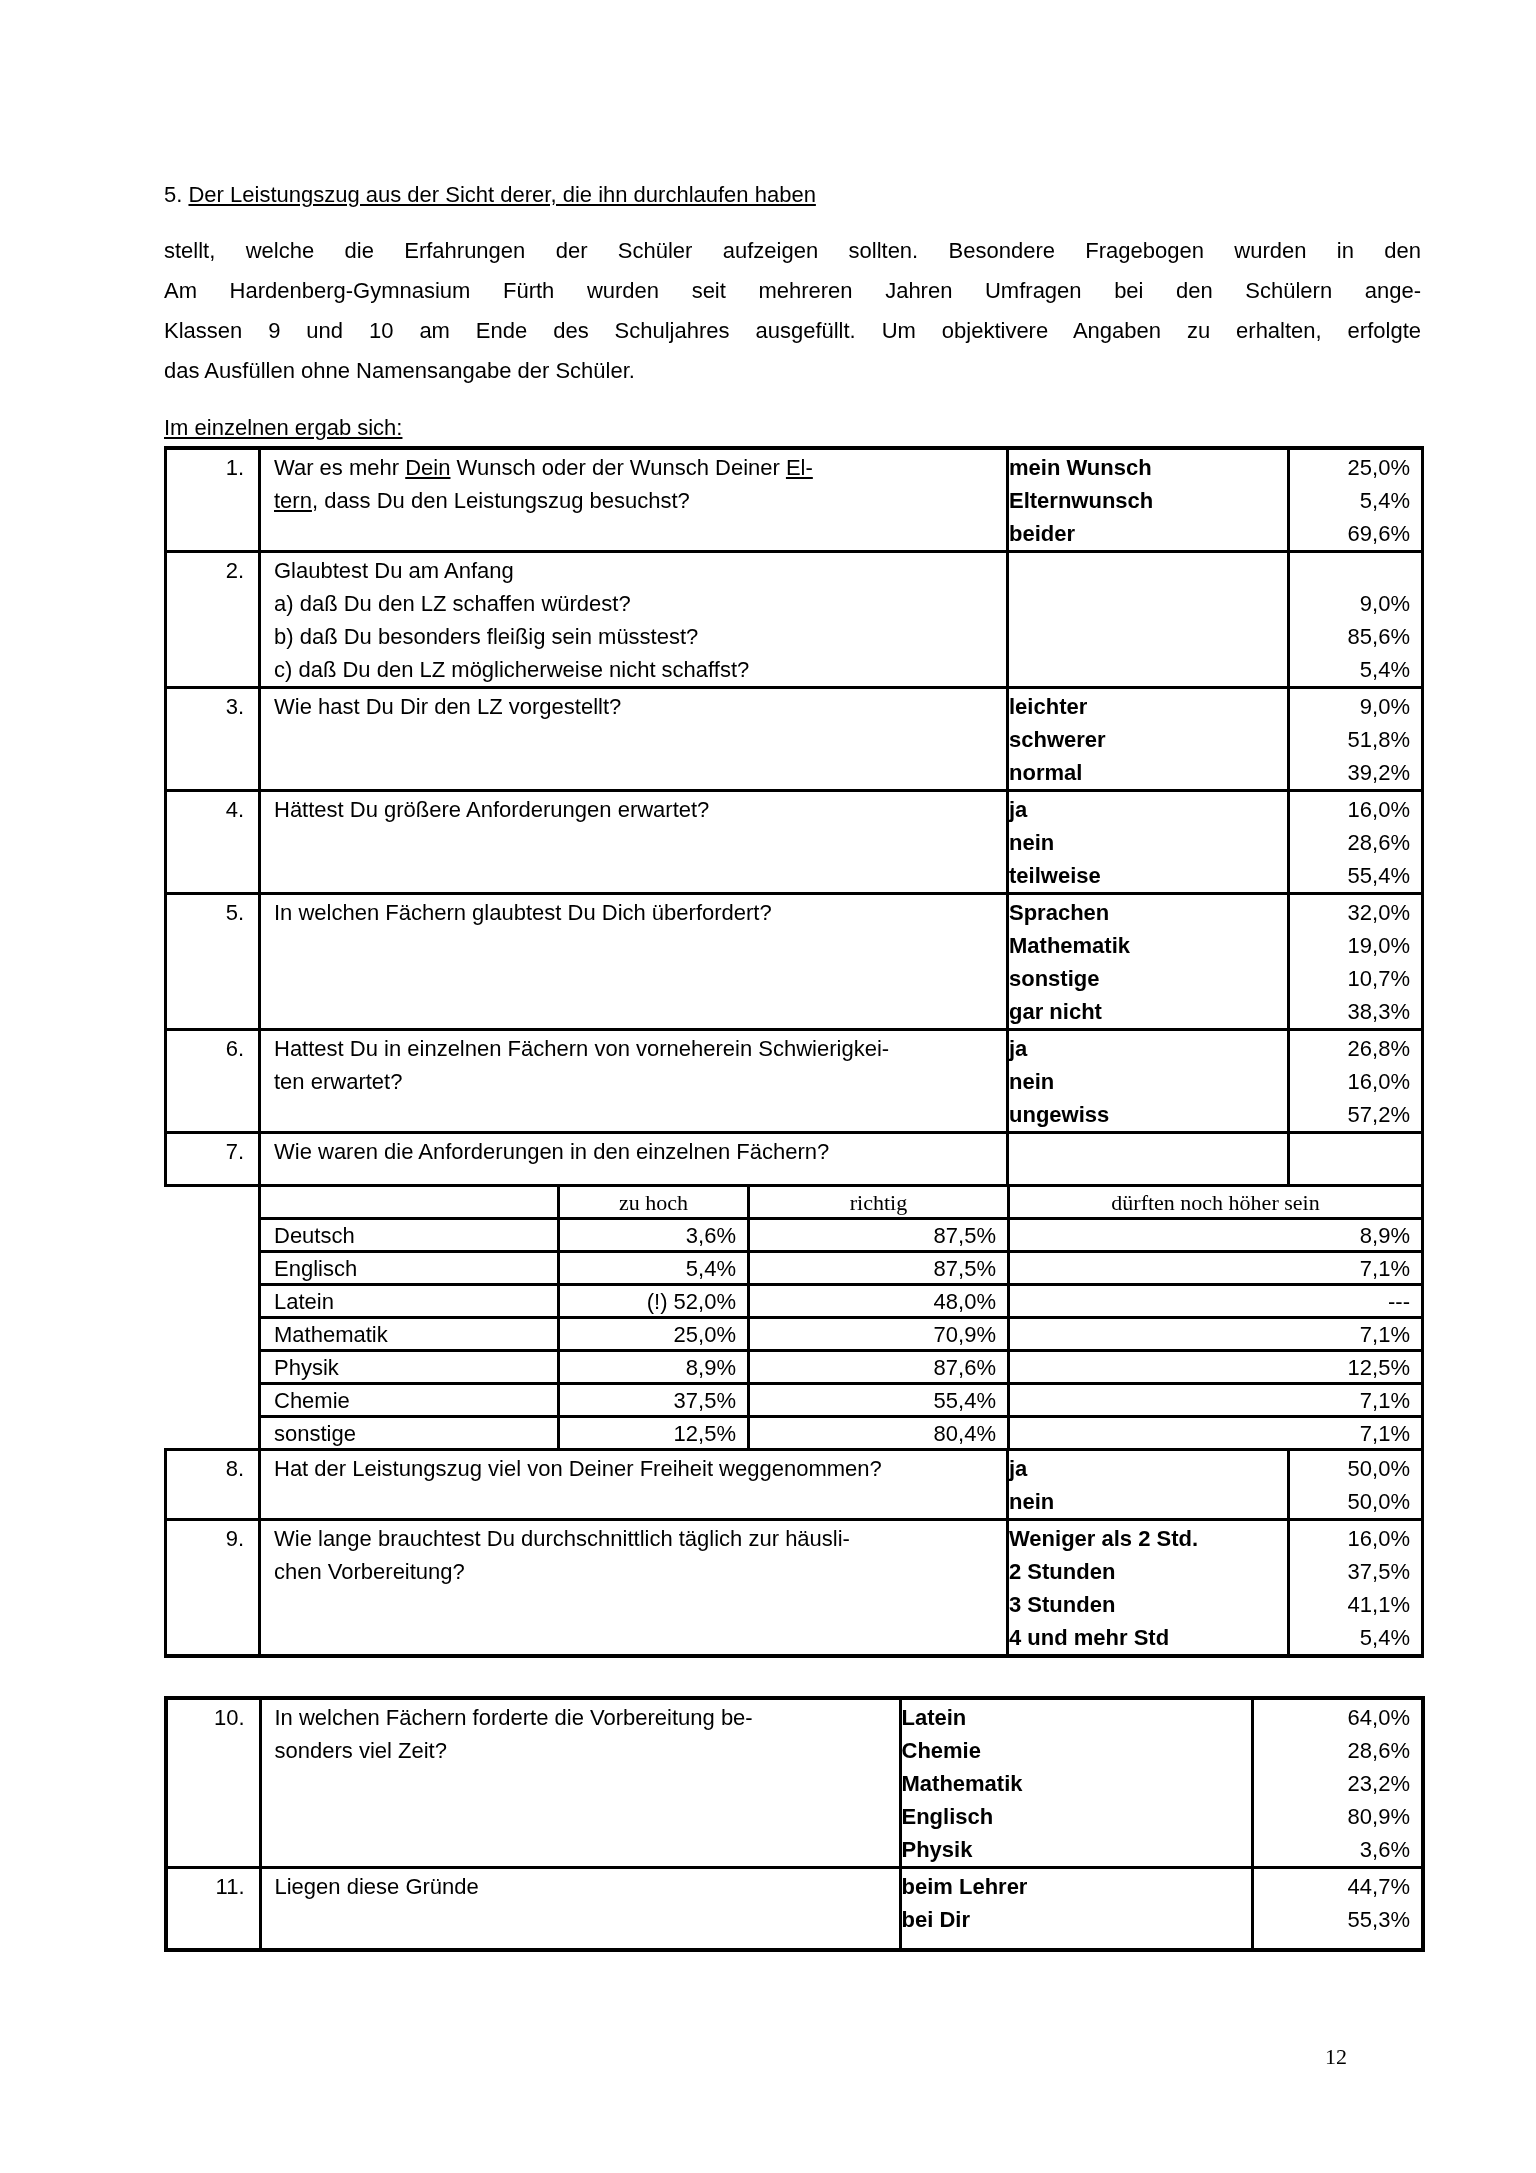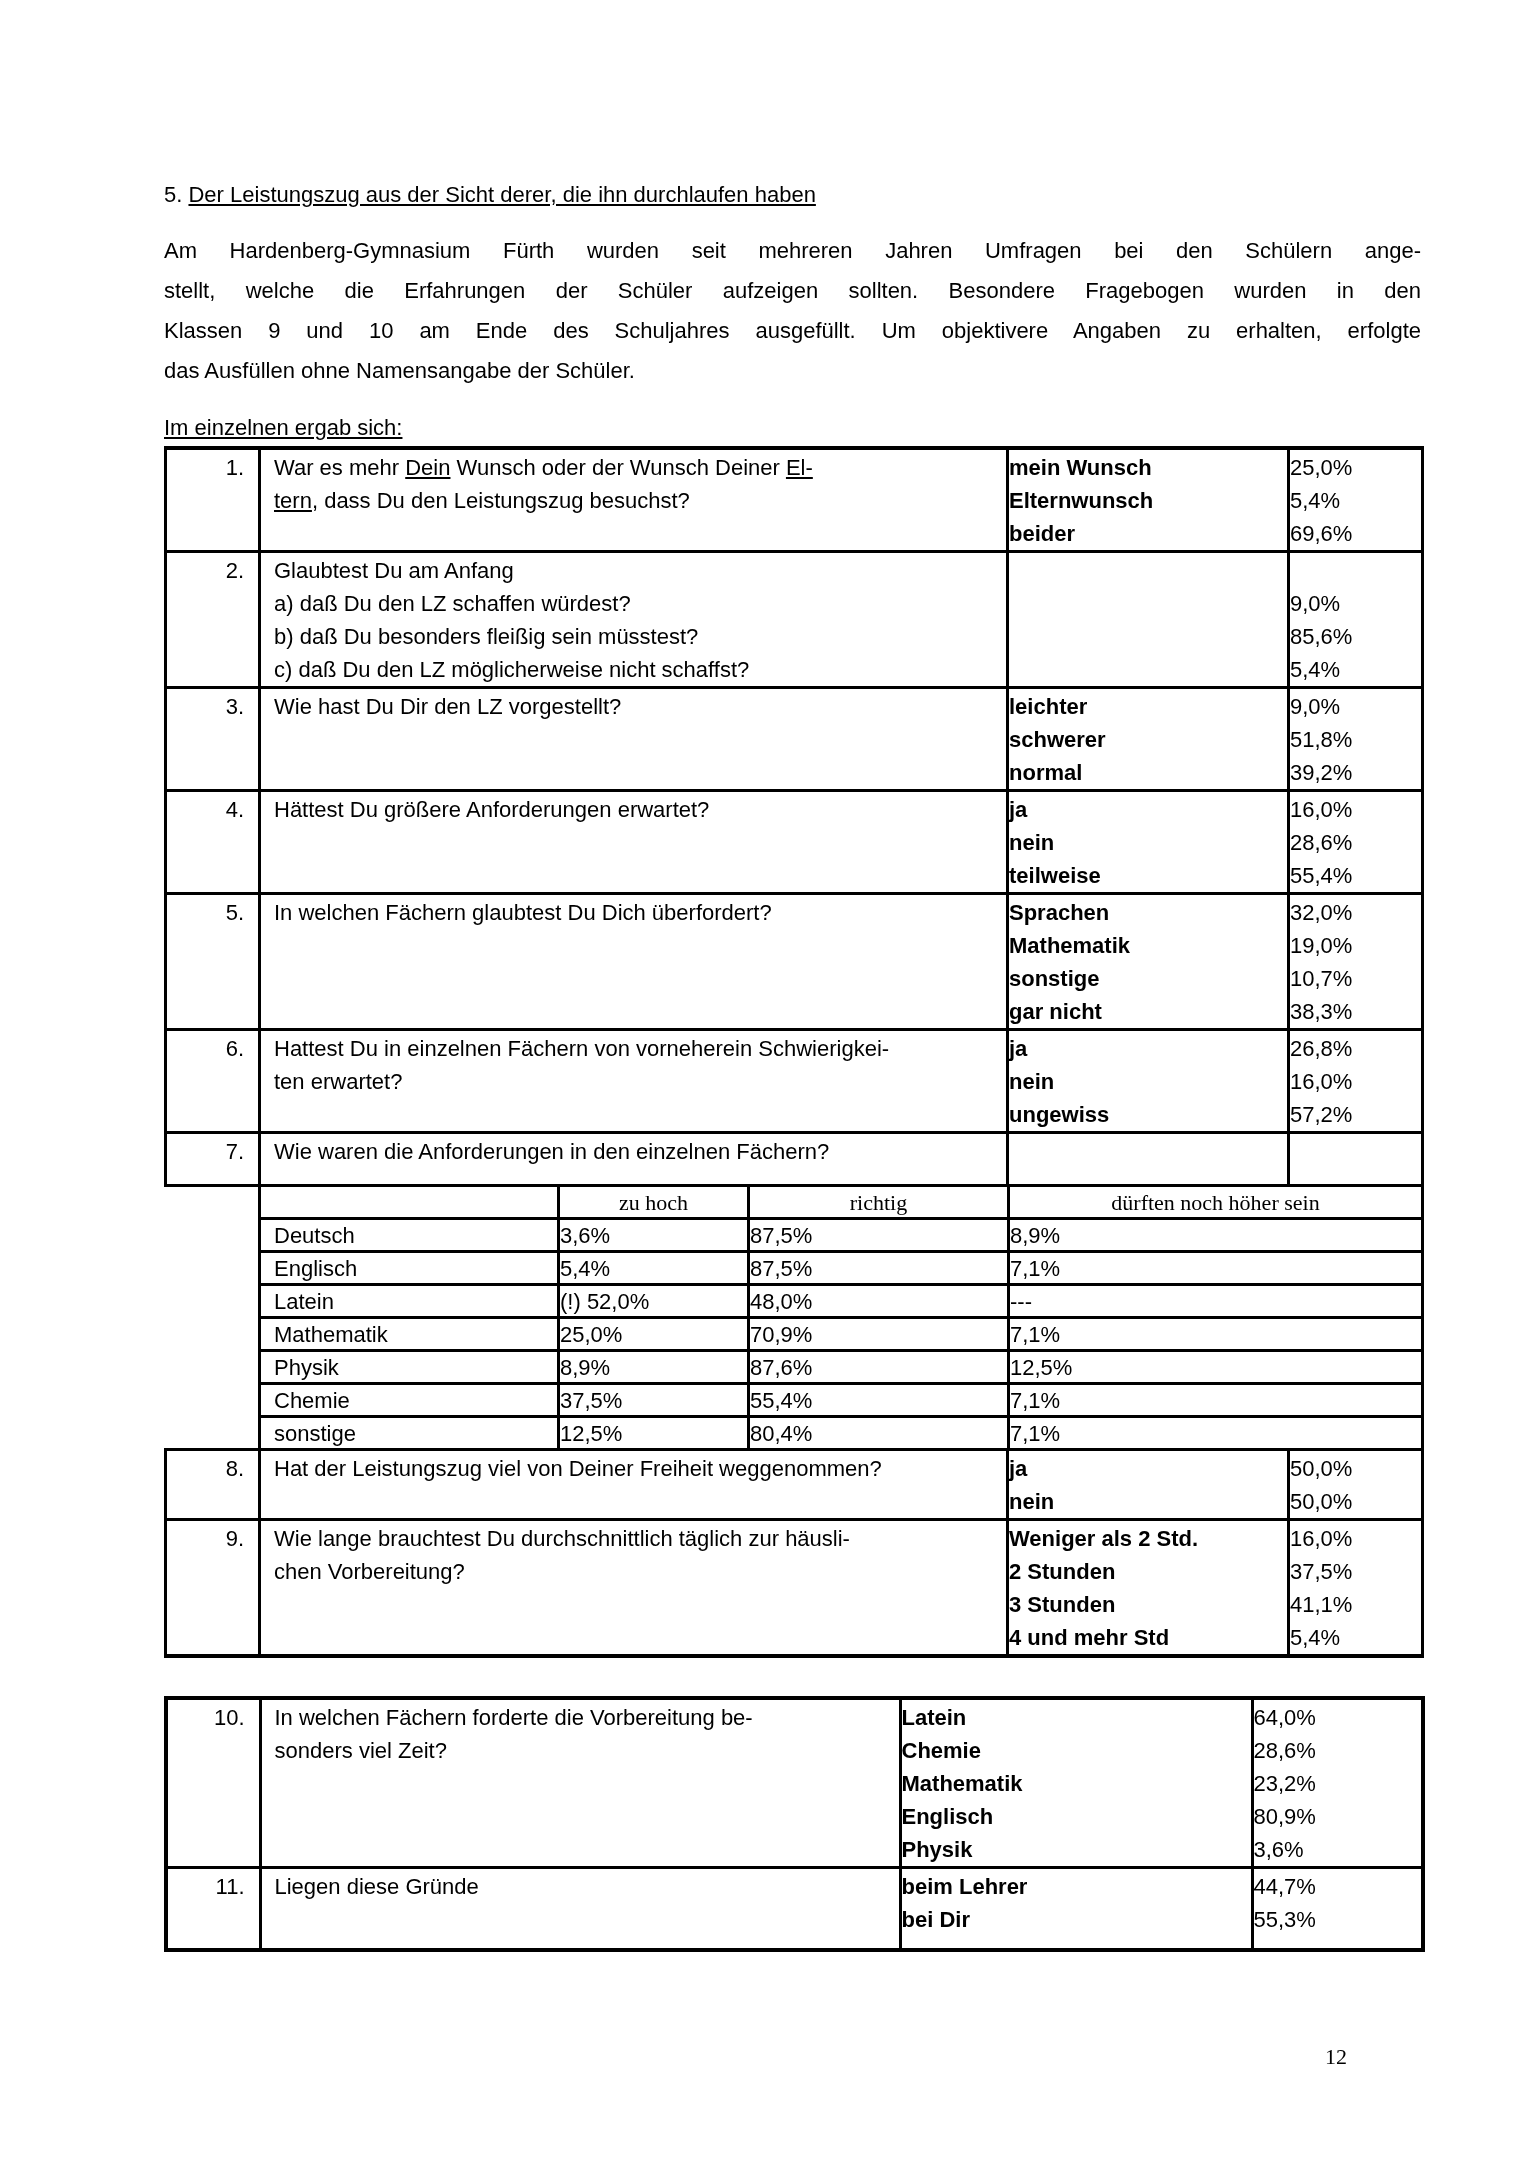--- a/index.html
+++ b/index.html
@@ -21,38 +21,38 @@
   .t2 tr:first-child th{border-top:none;font-family:Liberation Serif, serif;}
   .t2 tr:last-child td{border-bottom:none;}
   .t3{border-bottom:4px solid #000;}
   .t4{border:4px solid #000;margin-top:38px;}
 
   .ln{min-height:33px;line-height:33px;}
   .t2 .ln, .t2 th{min-height:29px;line-height:29px;}
   .num{text-align:right;padding-right:14px;}
   .q{padding-left:13px;padding-right:6px;}
   .lbl{text-align:left;padding-right:13px;font-weight:bold;}
-  .val{text-align:left;padding-right:11px;}
+  .val{text-align:right;padding-right:11px;}
   .ctr{text-align:center;}
   tr.padb>td{padding-bottom:16px;}
   tr.padb2>td{padding-bottom:12px;}
   .pagenum{position:absolute;left:1296px;top:2042px;width:80px;text-align:center;
            font-family:"Liberation Serif",serif;font-size:22px;line-height:30px;}
 </style>
 </head>
 <body>
 
 <div class="page">
   <div class="content">
 
     <div class="heading"><span>5. </span><span class="u">Der Leistungszug aus der Sicht derer, die ihn durchlaufen haben</span></div>
 
     <div>
+      <div class="jline">stellt, welche die Erfahrungen der Schüler aufzeigen sollten. Besondere Fragebogen wurden in den</div>
       <div class="jline">Am Hardenberg-Gymnasium Fürth wurden seit mehreren Jahren Umfragen bei den Schülern ange-</div>
-      <div class="jline">stellt, welche die Erfahrungen der Schüler aufzeigen sollten. Besondere Fragebogen wurden in den</div>
       <div class="jline">Klassen 9 und 10 am Ende des Schuljahres ausgefüllt. Um objektivere Angaben zu erhalten, erfolgte</div>
       <div class="jline last">das Ausfüllen ohne Namensangabe der Schüler.</div>
     </div>
 
     <div class="lead"><span>Im einzelnen ergab sich:</span></div>
 
     <table class="t1">
       <colgroup>
           <col style="width:94px">
           <col style="width:748px">

